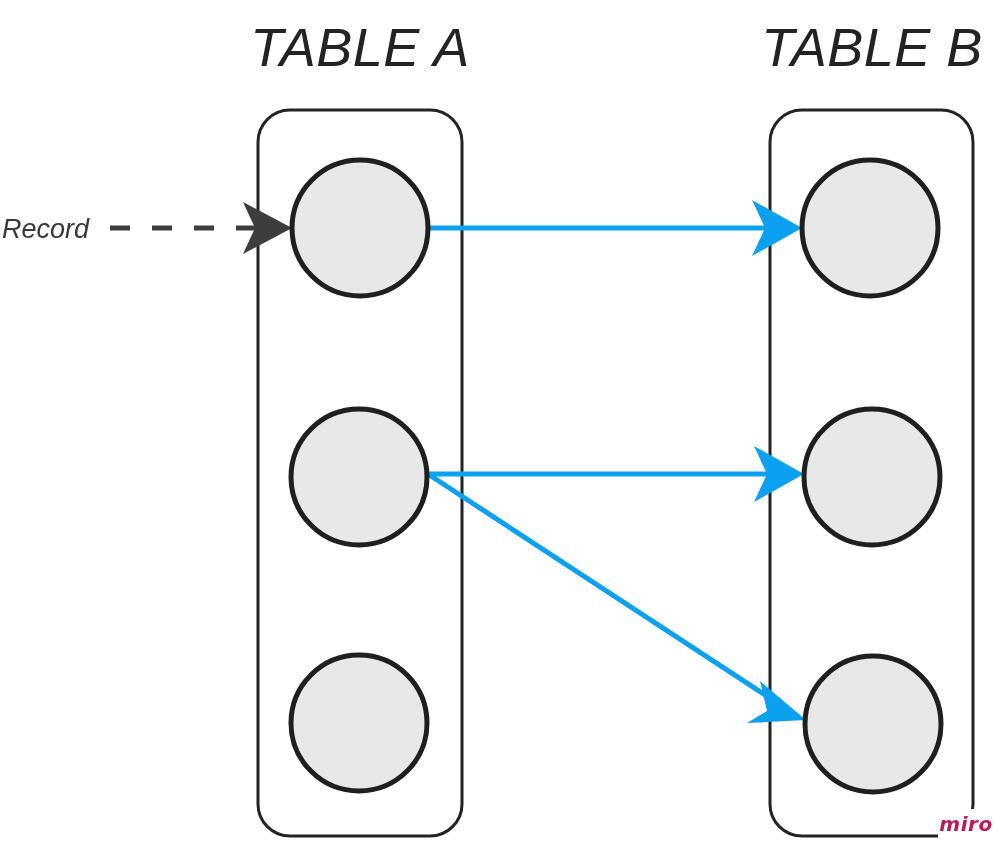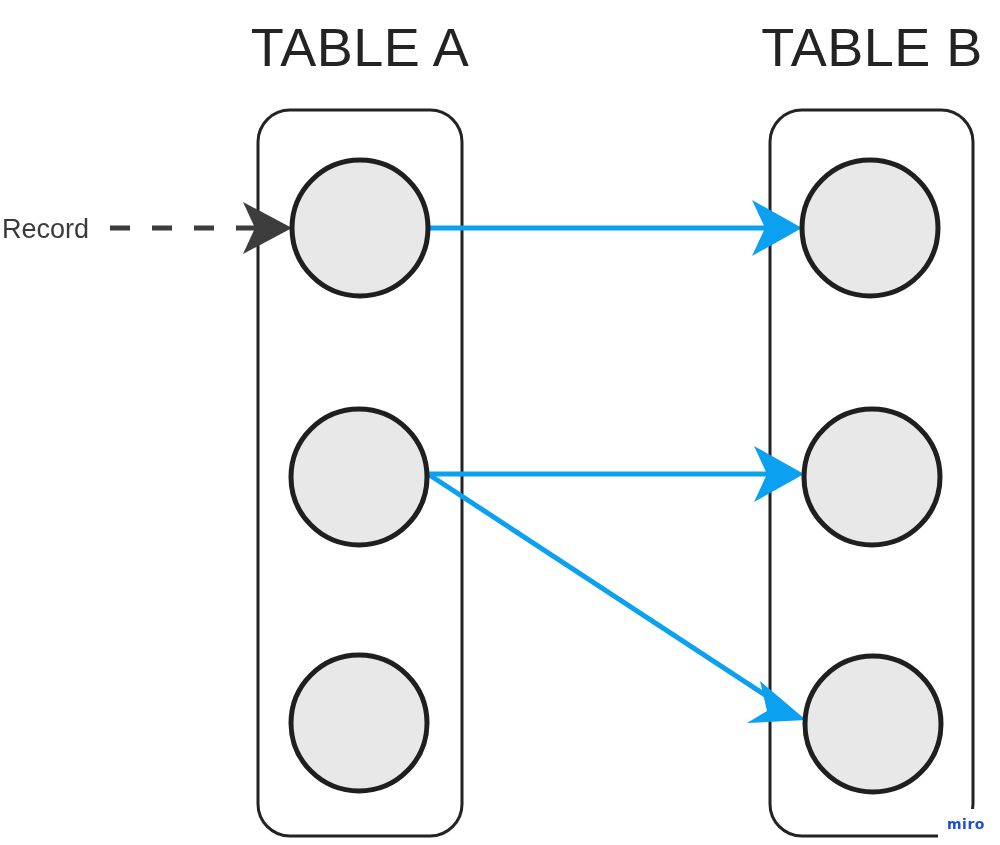--- a/index.html
+++ b/index.html
@@ -10,20 +10,21 @@
   }
   body {
     font-family: "Liberation Sans", "DejaVu Sans", sans-serif;
   }
   #canvas {
     position: relative;
     width: 1000px;
     height: 845px;
     background: #ffffff;
     overflow: hidden;
+    font-style: italic;
   }
   #diagram-svg {
     position: absolute;
     top: 0;
     left: 0;
     width: 1000px;
     height: 845px;
     display: block;
   }
   .table-title {
@@ -70,23 +71,23 @@
     width: 56px;
     height: 30px;
     background: #ffffff;
     display: flex;
     align-items: center;
     justify-content: center;
     border-radius: 2px;
   }
   .watermark-text {
     font-family: "DejaVu Sans", "Liberation Sans", sans-serif;
-    font-size: 14px;
+    font-size: 20px;
     font-weight: 700;
-    color: #1d4ed8;
+    color: #be185d;
     letter-spacing: 0.5px;
     user-select: none;
   }
 </style>
 </head>
 <body>
 
 <div id="canvas">
 
   <svg id="diagram-svg" viewBox="0 0 1000 845">

